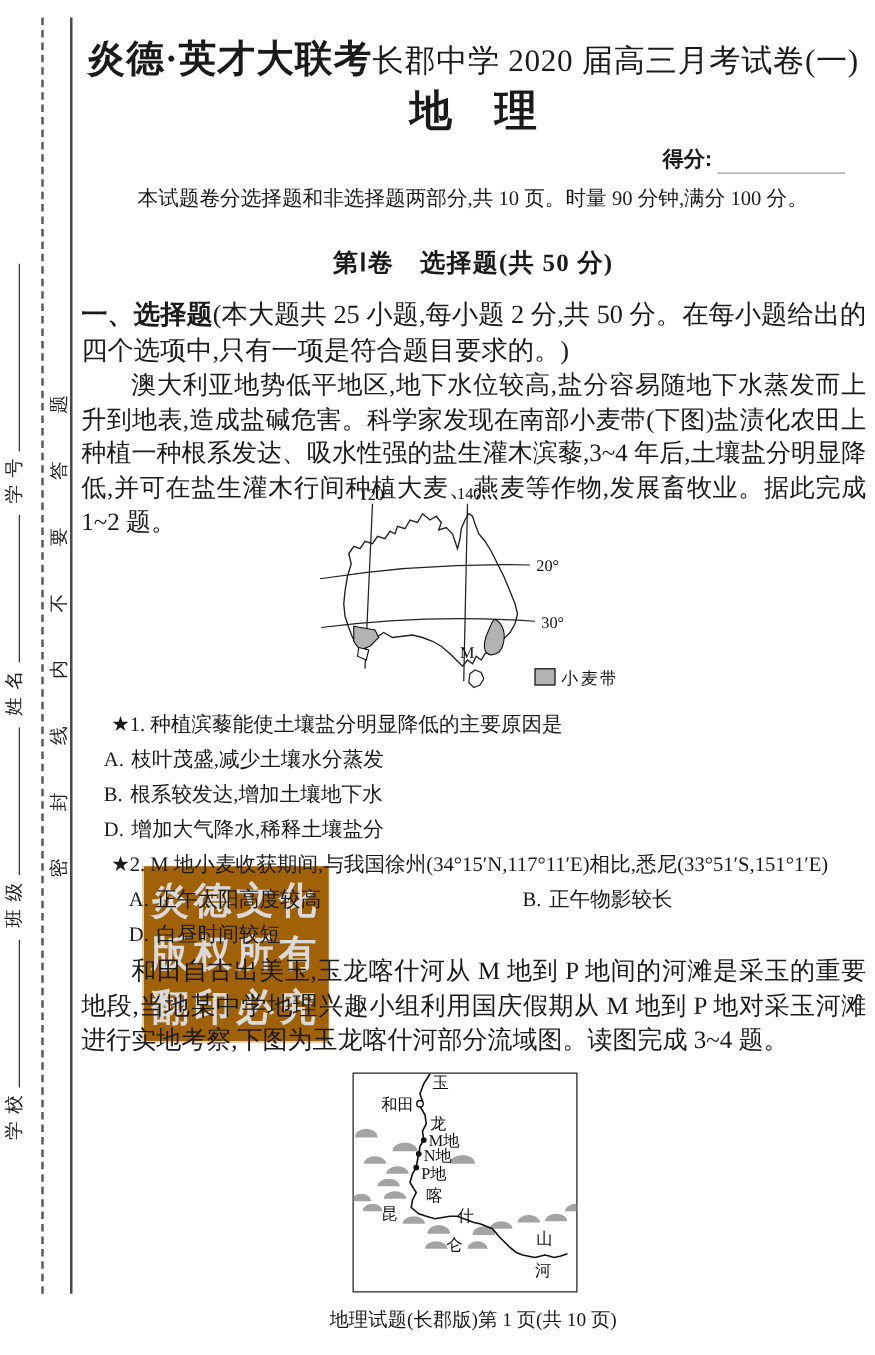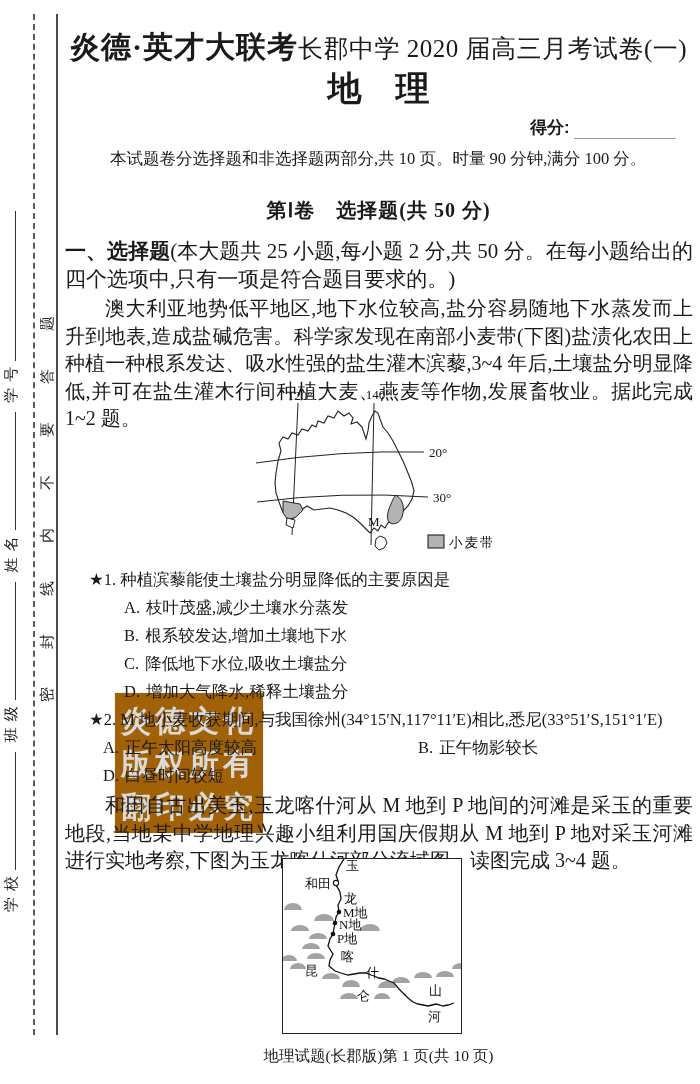--- a/index.html
+++ b/index.html
@@ -37,21 +37,21 @@
   .info{top:148px;left:110px;width:585px;font-size:16.5px;}
   .sec-head{top:197px;left:65px;width:627px;text-align:center;
         font-size:20px;font-weight:bold;letter-spacing:1px;}
   .instr{top:237px;left:65px;width:628px;font-size:21px;line-height:28px;text-align:justify;}
   .instr .b{font-family:"Liberation Sans",sans-serif;font-weight:bold;}
   .passage{font-size:20px;line-height:27.5px;text-align:justify;text-indent:2em;}
   .p1{top:295px;left:65px;width:628px;}
   .qarea{top:566px;left:65px;width:628px;font-size:16.5px;}
   .qline{line-height:28px;margin-left:24px;}
   .qnum{margin-right:4px;}
-  .opts{margin-left:59px;}
+  .opts{margin-left:18px;}
   .opt{line-height:28px;}
   .olabel{margin-right:6px;}
   .q2opts{margin-left:38px;display:grid;grid-template-columns:315px 1fr;}
   .p2{margin-top:2px;}
   
   .map1{top:389px;left:252px;width:240px;height:174px;}
   .map2{top:858px;left:282px;width:178px;height:174px;border:1.5px solid #222;background:#fff;}
   svg text{font-family:"Liberation Serif",serif;fill:#111;}
   
   .footer{top:1046px;left:65px;width:627px;text-align:center;font-size:15.5px;}
@@ -128,21 +128,20 @@
     <text x="197" y="158" font-size="13.5" letter-spacing="2">小麦带</text>
   </svg>
 
   <div class="blk qarea">
     <div class="qline">
       <span class="qnum">★1.</span><span>种植滨藜能使土壤盐分明显降低的主要原因是</span>
     </div>
     <div class="opts">
       <div class="opt"><span class="olabel">A.</span><span>枝叶茂盛,减少土壤水分蒸发</span></div>
       <div class="opt"><span class="olabel">B.</span><span>根系较发达,增加土壤地下水</span></div>
-      <div class="opt"><span class="olabel">C.</span><span>降低地下水位,吸收土壤盐分</span></div>
       <div class="opt"><span class="olabel">D.</span><span>增加大气降水,稀释土壤盐分</span></div>
     </div>
     <div class="qline">
       <span class="qnum">★2.</span><span>M 地小麦收获期间,与我国徐州(34°15′N,117°11′E)相比,悉尼(33°51′S,151°1′E)</span>
     </div>
     <div class="q2opts">
       <div class="opt"><span class="olabel">A.</span><span>正午太阳高度较高</span></div>
       <div class="opt"><span class="olabel">B.</span><span>正午物影较长</span></div>
       <div class="opt"><span class="olabel">D.</span><span>白昼时间较短</span></div>
     </div>

